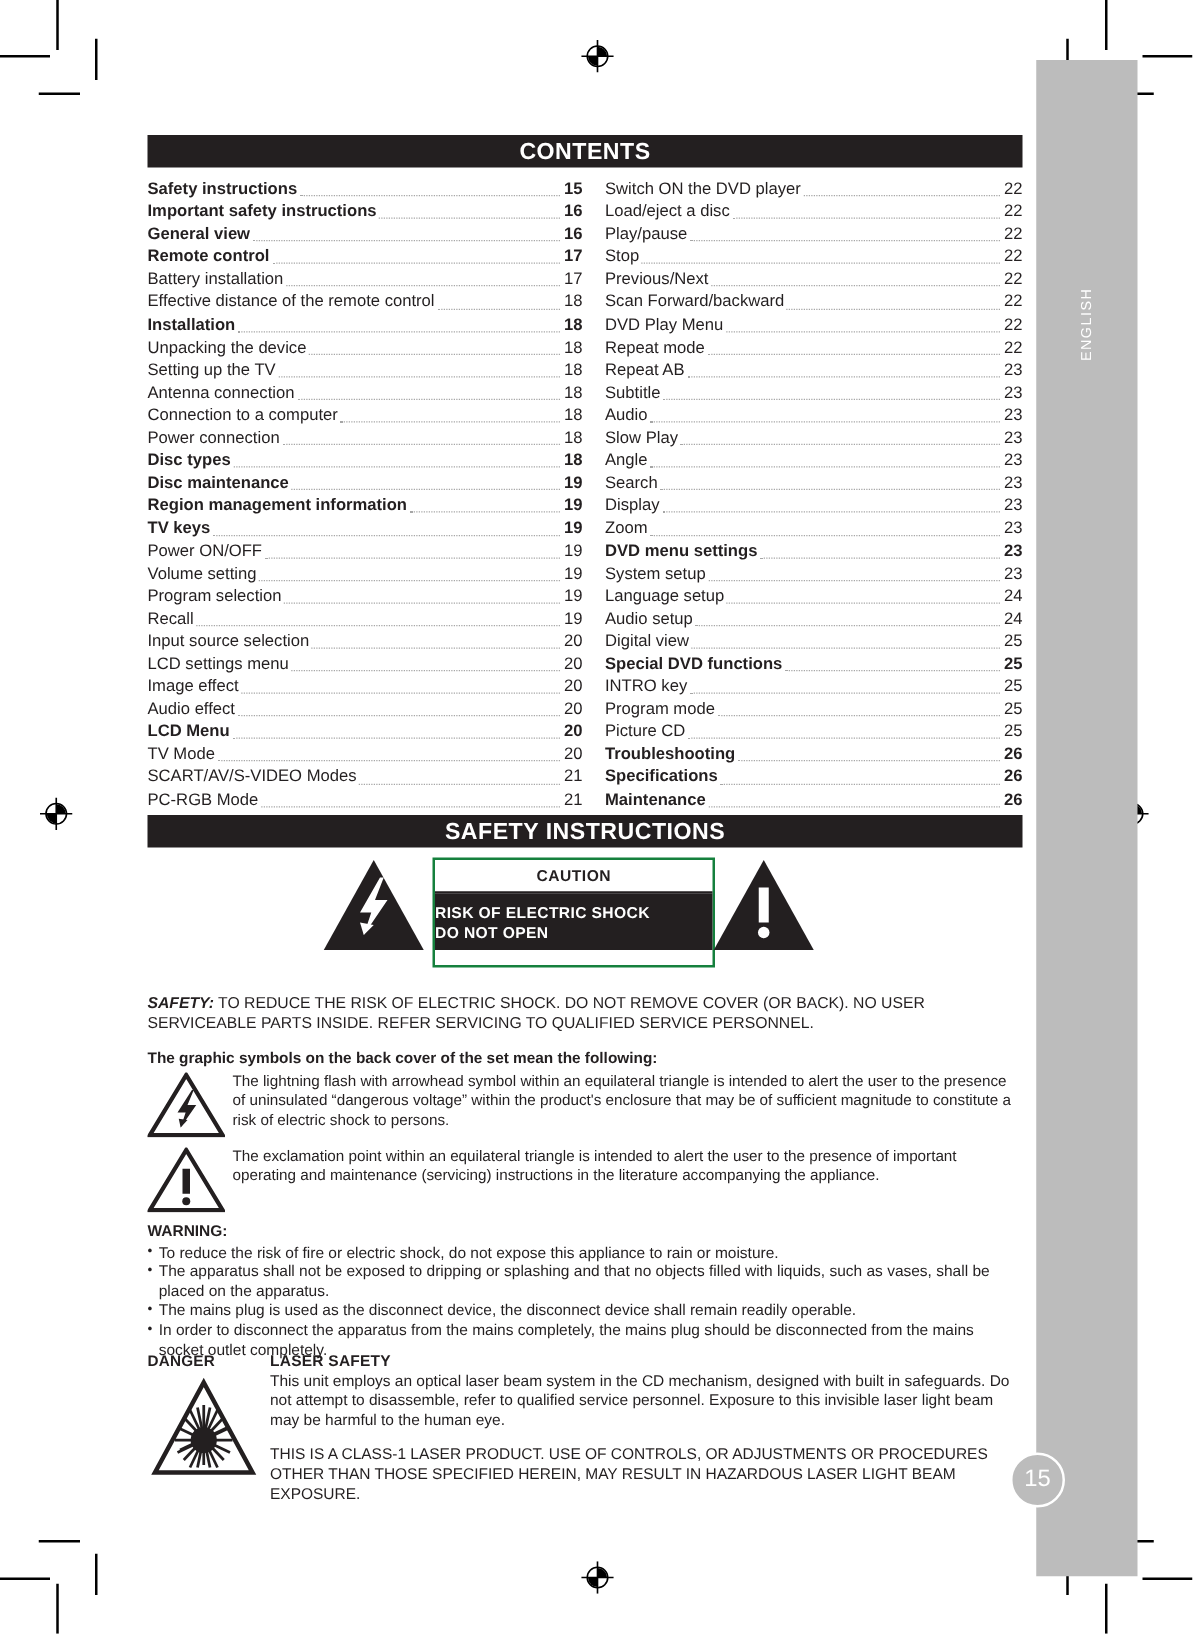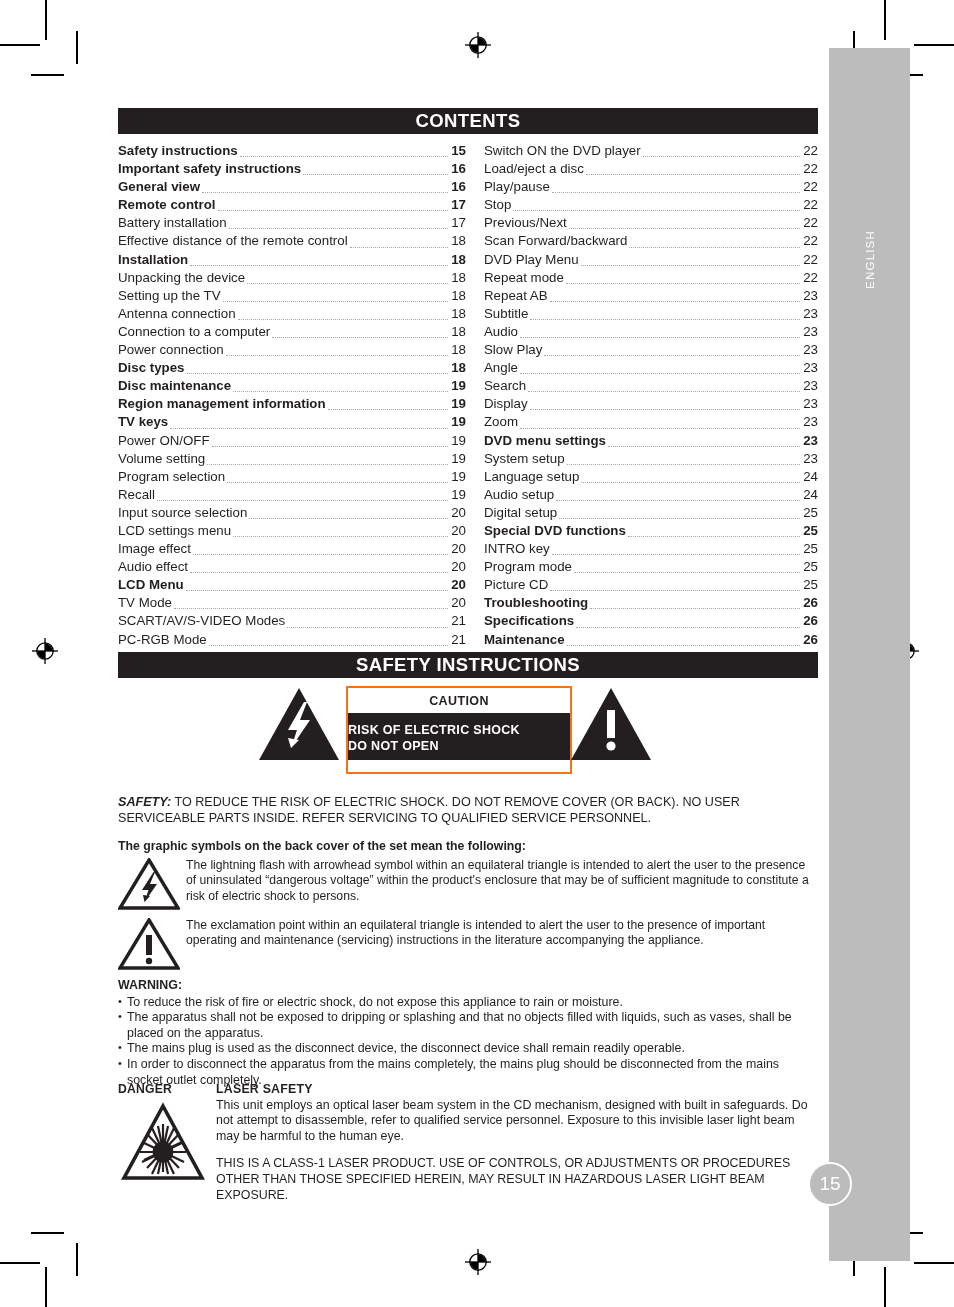--- a/index.html
+++ b/index.html
@@ -81,21 +81,21 @@
   .caution-wrap{
     position:absolute;left:118px;top:686px;width:700px;height:76px;
   }
   .tri-solid{
     position:absolute;top:0;width:82px;height:76px;
   }
   .tri-left{left:140px;}
   .tri-right{left:452px;}
   .cbox{
     position:absolute;left:228px;top:0;width:226px;height:88px;
-    border:2px solid #f97316;box-sizing:border-box;background:#fff;
+    border:2px solid #15803d;box-sizing:border-box;background:#fff;
   }
   .cbox .top{
     height:27px;display:flex;align-items:center;justify-content:center;
     color:#231f20;font-weight:bold;font-size:12.5px;letter-spacing:.4px;
     border-bottom:2px solid #231f20;box-sizing:border-box;
   }
   .cbox .bot{
     height:45px;background:#231f20;color:#ffffff;
     font-weight:bold;font-size:12.5px;line-height:16px;letter-spacing:.3px;
     display:flex;flex-direction:column;align-items:flex-start;justify-content:center;
@@ -455,21 +455,21 @@
         <span class="t">Language setup</span>
         <span class="d"></span>
         <span class="p">24</span>
       </div>
       <div class="toc-row">
         <span class="t">Audio setup</span>
         <span class="d"></span>
         <span class="p">24</span>
       </div>
       <div class="toc-row">
-        <span class="t">Digital setup</span>
+        <span class="t">Digital view</span>
         <span class="d"></span>
         <span class="p">25</span>
       </div>
       <div class="toc-row b">
         <span class="t">Special DVD functions</span>
         <span class="d"></span>
         <span class="p">25</span>
       </div>
       <div class="toc-row">
         <span class="t">INTRO key</span>

